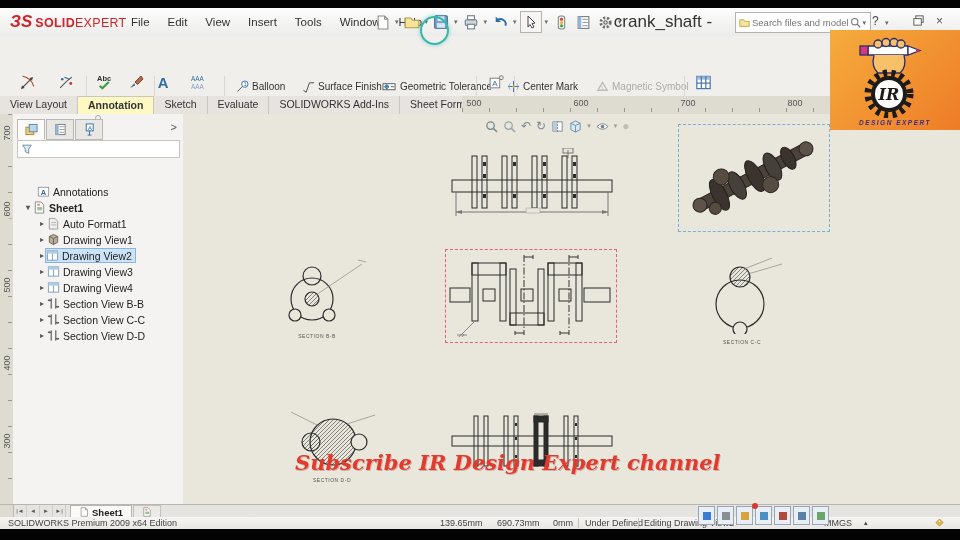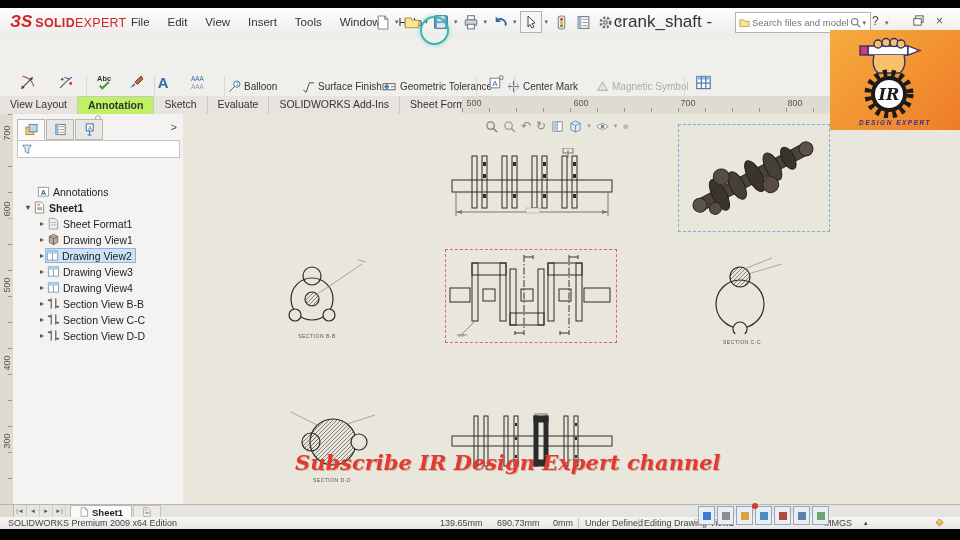--- a/index.html
+++ b/index.html
@@ -27,21 +27,21 @@
   .rlarge .ric{display:block;height:19px;margin:0 auto;}
   .rlarge .rtxt{display:block;font-size:9.5px;line-height:10px;color:#333;margin-top:2px;}
   .rsmall{position:absolute;height:16px;display:flex;align-items:center;gap:3px;cursor:default;}
   .rsmall .rtxt{font-size:10px;color:#333;white-space:nowrap;}
   .rsmall.disabled .rtxt{color:#ababab;}
   .rdiv{position:absolute;top:40px;height:48px;width:1px;background:#dbd8d4;}
   .gcaret{position:absolute;top:85px;font-size:7px;color:#555;}
   
   .tabsrow{position:absolute;top:96px;left:0;width:960px;height:18px;background:#e7e4e0;border-bottom:1px solid #c9c6c1;display:flex;}
   .tab{font-size:10.5px;color:#333;padding:0 10px;line-height:17px;border-right:1px solid #c9c6c1;cursor:default;white-space:nowrap;}
-  .tab.active{background:#bef264;font-weight:bold;border-top:1px solid #c9c6c1;}
+  .tab.active{background:#fef9c3;font-weight:bold;border-top:1px solid #c9c6c1;}
   .hruler{position:absolute;left:462px;top:96px;width:498px;height:18px;background:#dedbd1;border-bottom:1px solid #b9b6ac;}
   .hruler .ticks{position:absolute;bottom:2px;left:0;width:100%;height:4px;background:repeating-linear-gradient(90deg,#9a978d 0 1px,transparent 1px 27px);}
   .hnum{position:absolute;top:2px;font-size:9px;color:#555;transform:translateX(-50%);background:#dedbd1;padding:0 2px;}
   
   .vruler{position:absolute;left:0;top:114px;width:13px;height:390px;background:#dedbd1;border-right:1px solid #b9b6ac;}
   .vruler .ticks{position:absolute;right:1px;top:0;width:4px;height:100%;background:repeating-linear-gradient(180deg,#9a978d 0 1px,transparent 1px 26px);}
   .vnum{position:absolute;left:-3px;font-size:9px;color:#555;transform:rotate(-90deg);background:#dedbd1;padding:0 2px;}
   .treepanel{position:absolute;left:13px;top:114px;width:170px;height:390px;background:#f4f3f1;border-right:1px solid #b5b2ae;}
   .ptabs{position:absolute;left:4px;top:5px;display:flex;gap:1px;}
   .ptab{width:26px;height:19px;background:#e9e7e4;border:1px solid #bbb8b4;display:flex;align-items:center;justify-content:center;}
@@ -440,21 +440,21 @@
     </div>
     <div class="rlarge" style="left:174px;width:48px;">
       <span class="ric"><svg width="17" height="17">
             <use href="#s-lnp"></use>
           </svg></span>
       <span class="rtxt">Linear Note Pattern</span>
     </div>
     <span class="gcaret" style="left:195px;">▾</span>
     <div class="rdiv" style="left:224px;"></div>
 
-    <div class="rsmall" style="left:228px;top:42px;justify-content:center;">
+    <div class="rsmall" style="left:236px;top:42px;justify-content:center;">
         <svg width="13" height="13">
           <use href="#s-balloon"></use>
         </svg>
         <span class="rtxt">Balloon</span>
       </div>
     <div class="rsmall" style="left:228px;top:60px;">
         <svg width="13" height="13">
           <use href="#s-aballoon"></use>
         </svg>
         <span class="rtxt">Auto Balloon</span>
@@ -619,21 +619,21 @@
       <svg class="ti">
           <use href="#s-sheet"></use>
         </svg>
       <span class="tlbl">Sheet1</span>
     </div>
     <div class="trow" style="top:102px;padding-left:24px;">
       <span class="tw">▸</span>
       <svg class="ti">
           <use href="#s-sformat"></use>
         </svg>
-      <span class="tlbl">Sheet Format1</span>
+      <span class="tlbl">Auto Format1</span>
     </div>
     <div class="trow" style="top:118px;padding-left:24px;">
       <span class="tw">▸</span>
       <svg class="ti">
           <use href="#s-isoview"></use>
         </svg>
       <span class="tlbl">Drawing View1</span>
     </div>
     <div class="trow sel" style="top:134px;padding-left:24px;">
       <span class="tw">▸</span>

